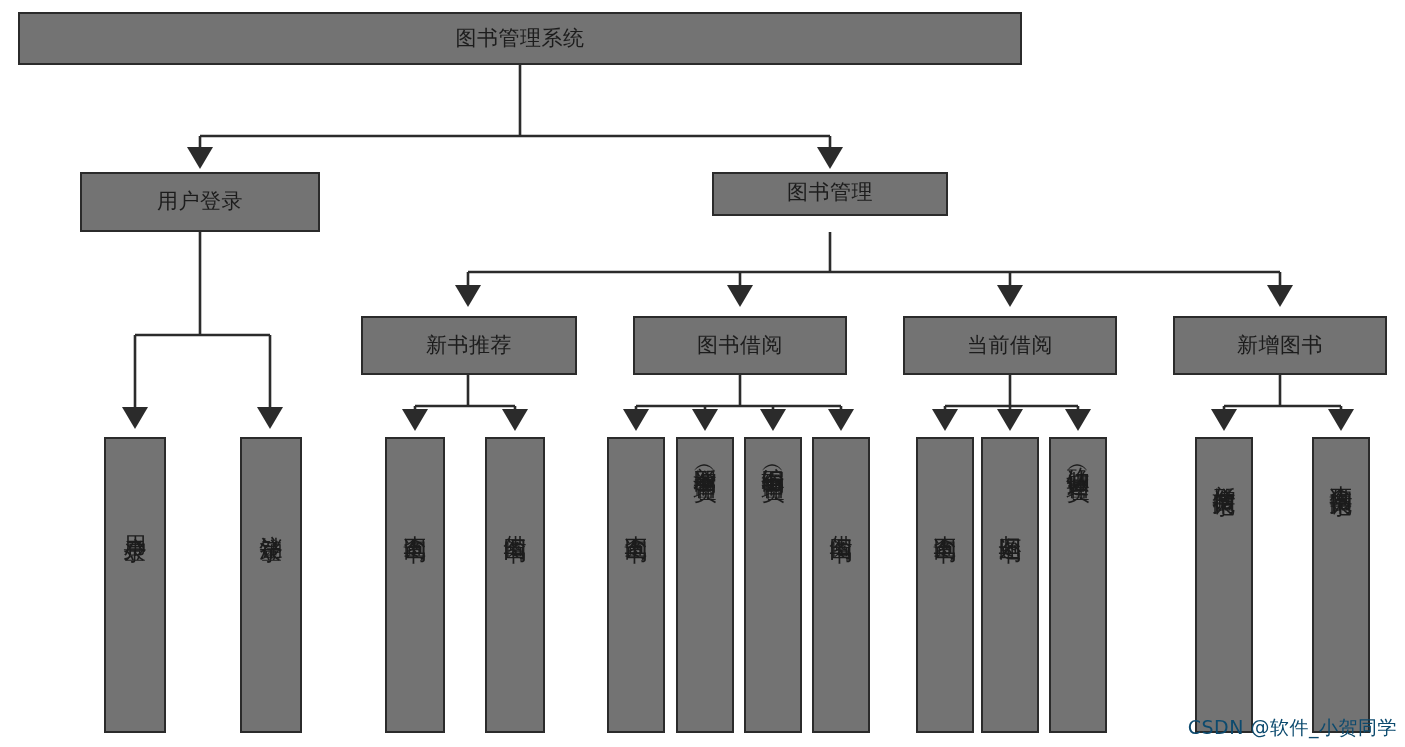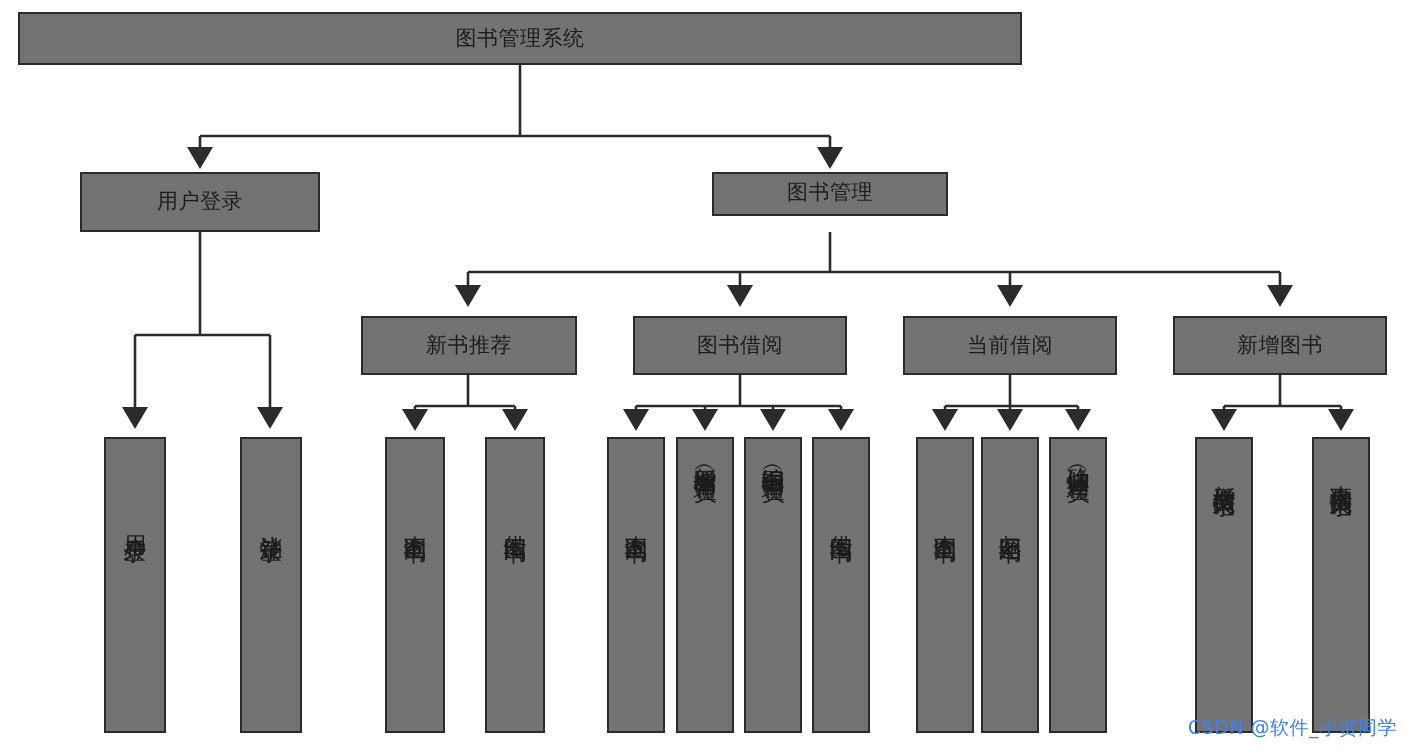--- a/index.html
+++ b/index.html
@@ -47,21 +47,21 @@
   }
   
   .node.v.low{padding-top:78px;}
   .node.v.low3{padding-top:28px;}
 
   #watermark{
     position:absolute;
     right:8px;
     bottom:6px;
     font-size:19px;
-    color:#3b82f6;
+    color:#0c4a6e;
     letter-spacing:0.5px;
     white-space:nowrap;
     pointer-events:none;
   }
 </style>
 </head>
 <body>
 
 <div id="canvas">
 

